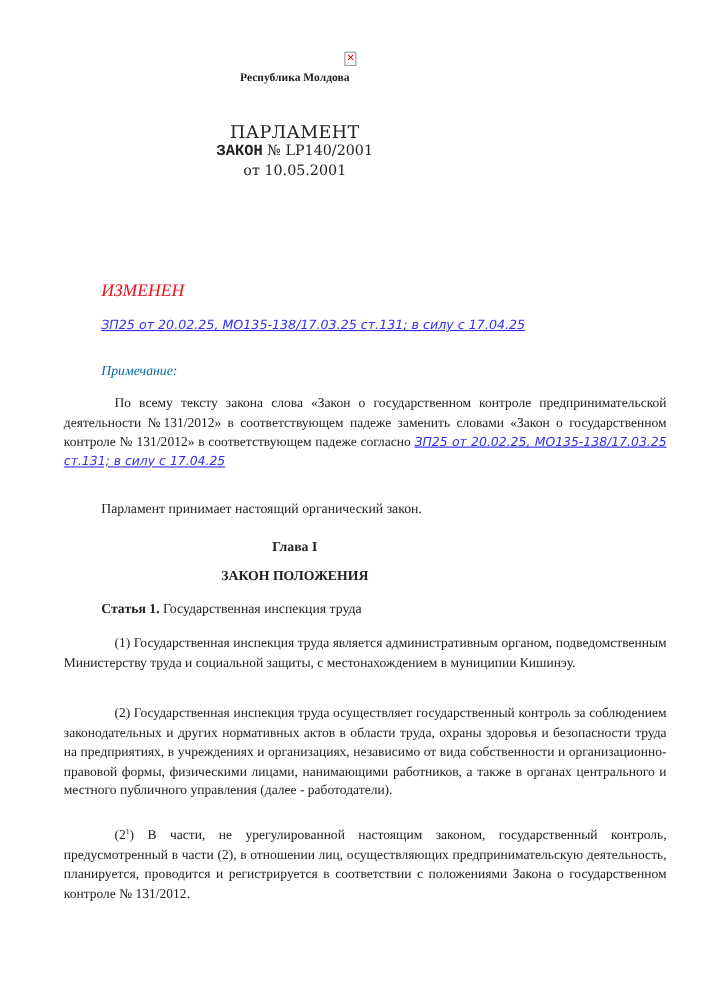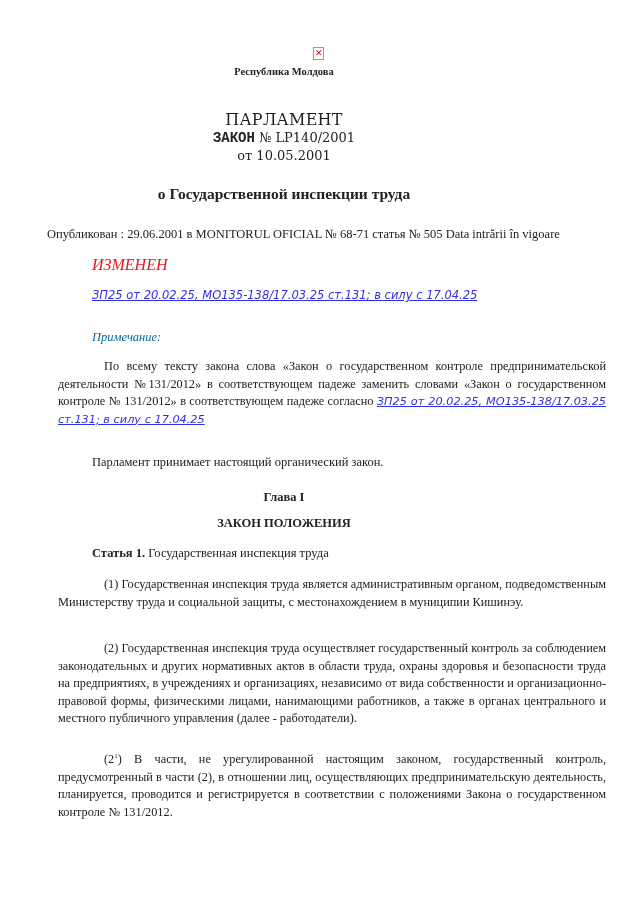--- a/index.html
+++ b/index.html
@@ -3,21 +3,21 @@
 <meta charset="utf-8">
 <style>
   html, body { margin: 0; padding: 0; background: #ffffff; }
   body {
     width: 640px; height: 905px; overflow: hidden; position: relative;
     font-family: "DejaVu Serif", "Liberation Serif", serif;
     color: #222222;
   }
   .page { position: absolute; left: 0; top: 0; width: 640px; height: 905px; }
   .abs { position: absolute; }
-  .center { left: 16px; width: 536px; text-align: center; }
+  .center { left: 0; width: 536px; text-align: center; }
   .img-ph {
     position: absolute; left: 313px; top: 47px; width: 11px; height: 13px;
     border: 1px solid #999; box-sizing: border-box; background: #fff;
   }
   .img-ph span {
     position: absolute; left: 1px; top: 0px; font-size: 9px; line-height: 11px;
     color: #d00; font-family: "DejaVu Sans", sans-serif; font-weight: bold;
   }
   .republic { top: 66px; font-size: 10.5px; font-weight: bold; font-family: "Liberation Serif", serif; }
   .parliament { top: 94px; font-size: 16px; letter-spacing: 0.3px; font-family: "DejaVu Serif", serif; margin-top: 16px; }
@@ -62,23 +62,21 @@
 
   <div class="abs center republic">Республика Молдова</div>
   <div class="abs center parliament">ПАРЛАМЕНТ</div>
 
   <div class="abs center law-line">
     <b>ЗАКОН</b>
     <span>№ LP140/2001</span>
   </div>
   <div class="abs center date-line">от 10.05.2001</div>
 
-  <div class="abs center title">о Государственной инспекции труда</div>
 
-  <div class="abs published">Опубликован : 29.06.2001 в MONITORUL OFICIAL № 68-71 статья № 505 Data intrării în vigoare</div>
 
   <div class="abs changed">ИЗМЕНЕН</div>
   <a class="abs link amend-link" href="#">ЗП25 от 20.02.25, MO135-138/17.03.25 ст.131; в силу с 17.04.25</a>
 
   <div class="abs note-label">Примечание:</div>
 
   <div class="para p-note"><span class="indent"></span><span>По всему тексту закона слова «Закон о государственном контроле предпринимательской деятельности №131/2012» в соответствующем падеже заменить словами «Закон о государственном контроле № 131/2012» в соответствующем падеже согласно </span><a class="inlink" href="#">ЗП25 от 20.02.25, MO135-138/17.03.25 ст.131; в силу с 17.04.25</a></div>
 
   <div class="abs p-adopt">Парламент принимает настоящий органический закон.</div>
 

